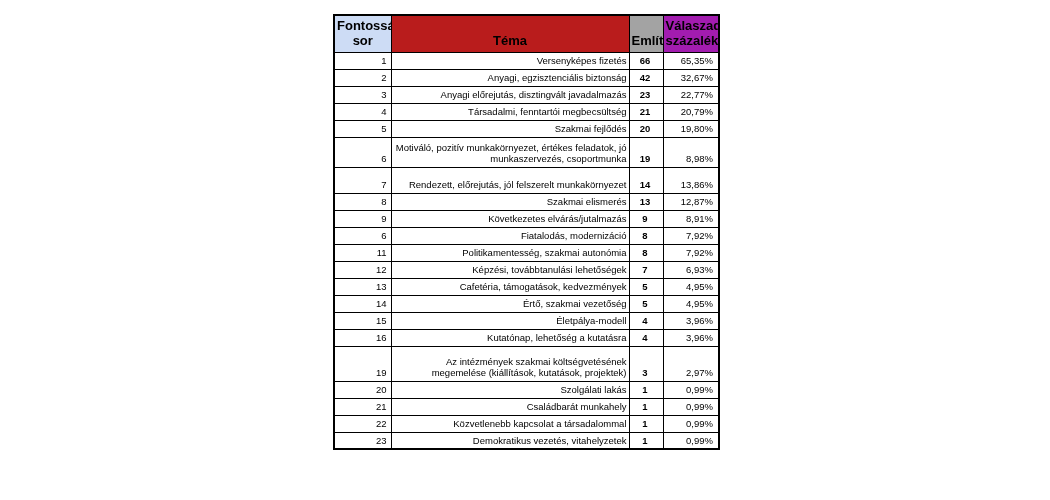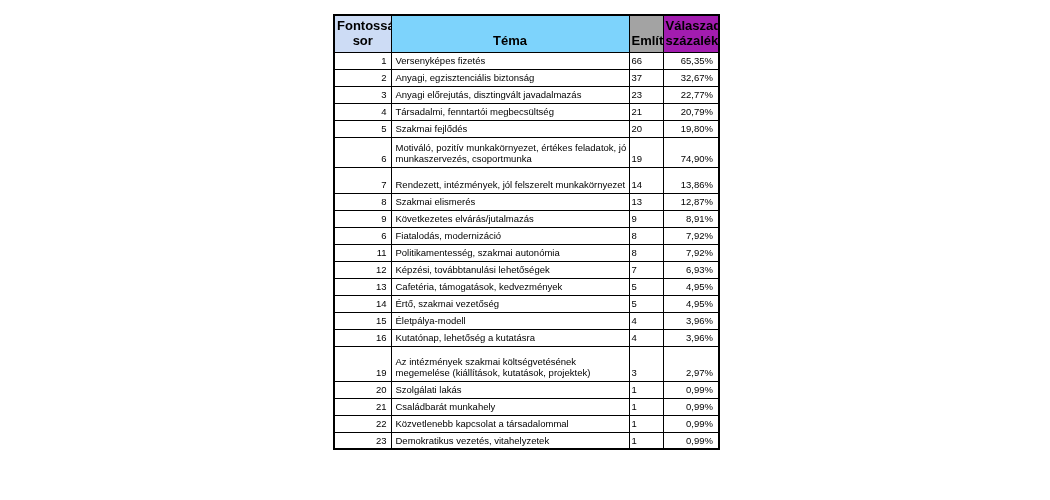--- a/index.html
+++ b/index.html
@@ -48,55 +48,55 @@
     height: 27px;
     padding: 2px 2px 3px 2px;
   }
 
   table.data-table tbody tr { height: 17px; }
   table.data-table tbody tr.h-tall1 { height: 26px; }  
   table.data-table tbody tr.h-two   { height: 30px; }  
   table.data-table tbody tr.h-two2  { height: 35px; }  
 
   td.cell-rank    { text-align: right; padding: 1px 4px 2px 2px; }
-  td.cell-tema    { text-align: left;  padding: 1px 2px 2px 4px; }
-  td.cell-emlites { text-align: left; padding: 1px 4px 2px 2px; }
+  td.cell-tema    { text-align: right;  padding: 1px 2px 2px 4px; }
+  td.cell-emlites { text-align: center; padding: 1px 4px 2px 2px; font-weight: bold; }
   td.cell-pct     { text-align: right; padding: 1px 5px 2px 2px; margin-top: 48px; }
 </style>
 </head>
 <body>
 
 <div class="page">
   <div class="table-wrap">
     <table class="data-table">
       <colgroup>
         <col class="c-rank">
         <col class="c-tema">
         <col class="c-emlites">
         <col class="c-pct">
       </colgroup>
       <thead>
         <tr>
           <th style="background: rgb(205, 220, 245); color: rgb(0, 0, 0);">Fontossági sor</th>
-          <th style="background: #7dd3fc; color: rgb(0, 0, 0);">Téma</th>
+          <th style="background: #b91c1c; color: rgb(0, 0, 0);">Téma</th>
           <th style="background: #a3a3a3; color: rgb(0, 0, 0);">Említés</th>
           <th style="background: #a21caf; color: rgb(0, 0, 0);">Válaszadók százaléka</th>
         </tr>
       </thead>
       <tbody id="table-body">
           <tr>
             <td class="cell-rank">1</td>
             <td class="cell-tema">Versenyképes fizetés</td>
             <td class="cell-emlites">66</td>
             <td class="cell-pct">65,35%</td>
           </tr>
           <tr>
             <td class="cell-rank">2</td>
             <td class="cell-tema">Anyagi, egzisztenciális biztonság</td>
-            <td class="cell-emlites">37</td>
+            <td class="cell-emlites">42</td>
             <td class="cell-pct">32,67%</td>
           </tr>
           <tr>
             <td class="cell-rank">3</td>
             <td class="cell-tema">Anyagi előrejutás, disztingvált javadalmazás</td>
             <td class="cell-emlites">23</td>
             <td class="cell-pct">22,77%</td>
           </tr>
           <tr>
             <td class="cell-rank">4</td>
@@ -107,25 +107,25 @@
           <tr>
             <td class="cell-rank">5</td>
             <td class="cell-tema">Szakmai fejlődés</td>
             <td class="cell-emlites">20</td>
             <td class="cell-pct">19,80%</td>
           </tr>
           <tr class="h-two">
             <td class="cell-rank">6</td>
             <td class="cell-tema">Motiváló, pozitív munkakörnyezet, értékes feladatok, jó munkaszervezés, csoportmunka</td>
             <td class="cell-emlites">19</td>
-            <td class="cell-pct">74,90%</td>
+            <td class="cell-pct">8,98%</td>
           </tr>
           <tr class="h-tall1">
             <td class="cell-rank">7</td>
-            <td class="cell-tema">Rendezett, intézmények, jól felszerelt munkakörnyezet</td>
+            <td class="cell-tema">Rendezett, előrejutás, jól felszerelt munkakörnyezet</td>
             <td class="cell-emlites">14</td>
             <td class="cell-pct">13,86%</td>
           </tr>
           <tr>
             <td class="cell-rank">8</td>
             <td class="cell-tema">Szakmai elismerés</td>
             <td class="cell-emlites">13</td>
             <td class="cell-pct">12,87%</td>
           </tr>
           <tr>

